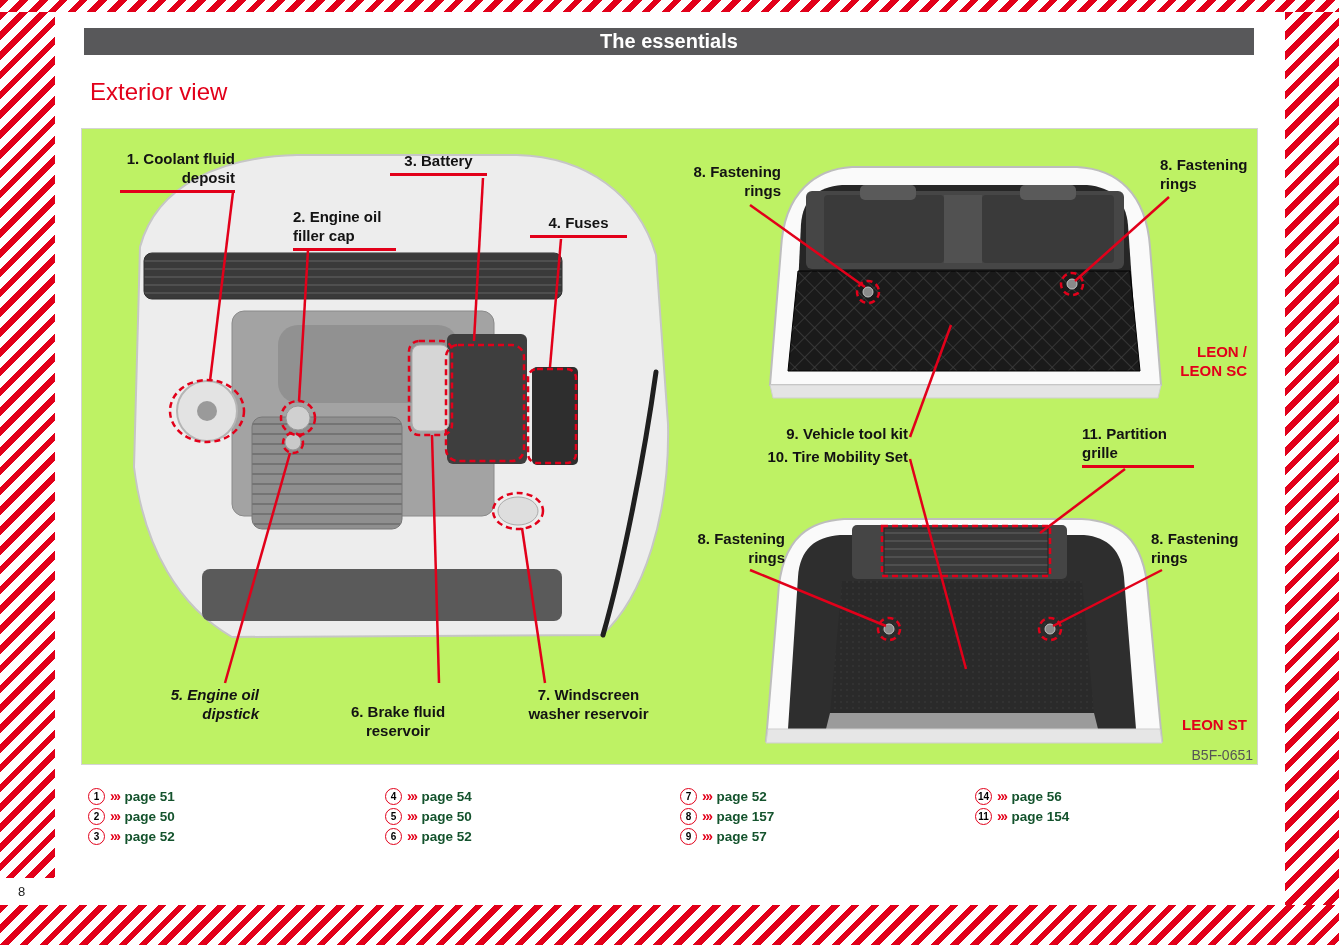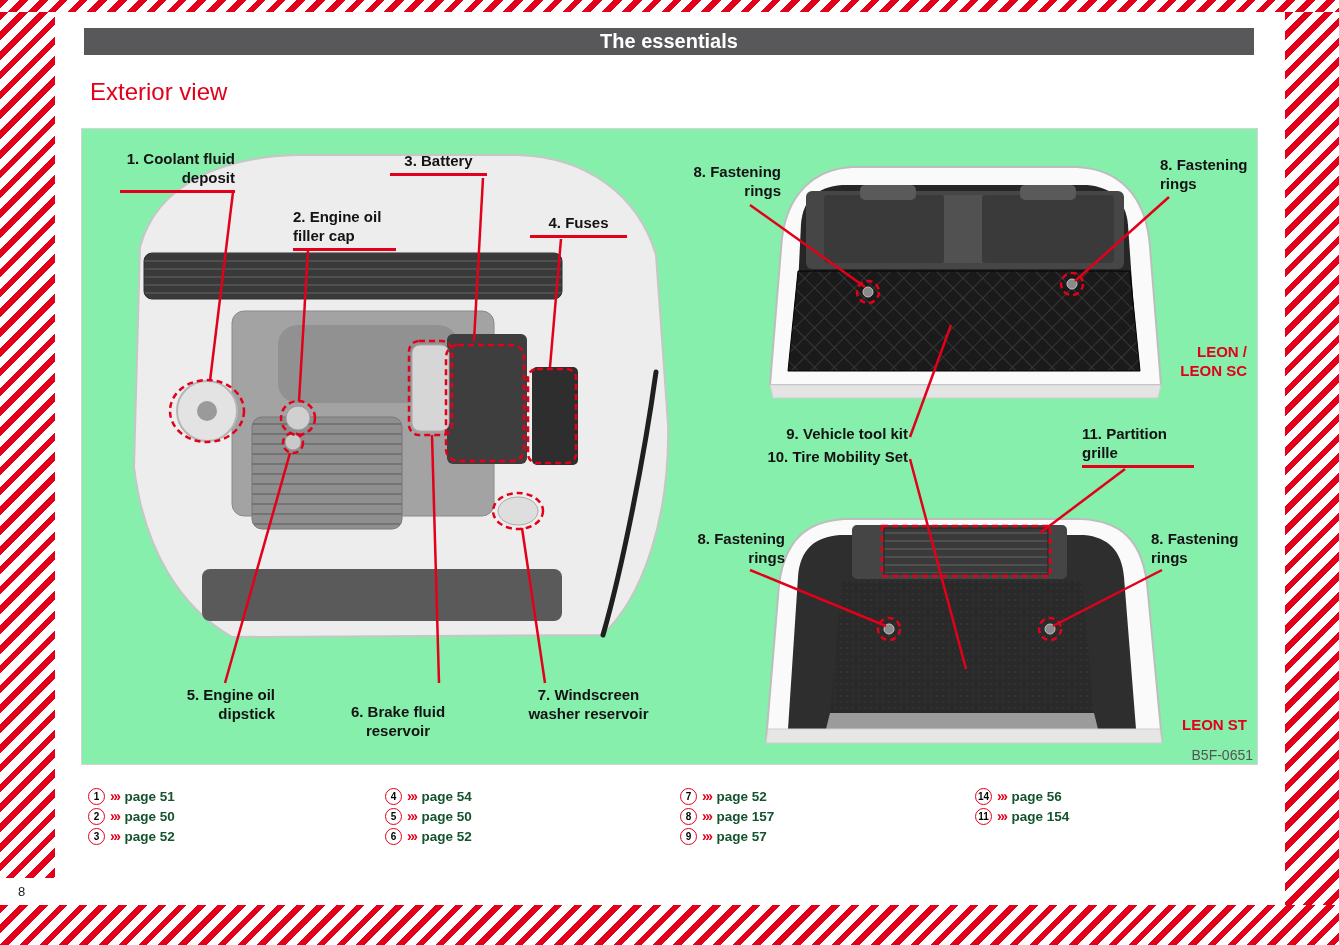--- a/index.html
+++ b/index.html
@@ -19,21 +19,21 @@
     position:absolute; left:84px; top:28px; width:1170px; height:27px;
     background:var(--hdr); color:#fff; text-align:center;
     font-size:20px; font-weight:bold; line-height:27px;
   }
   #page-title {
     position:absolute; left:90px; top:78px;
     font-size:24px; font-weight:normal; color:var(--red);
   }
   #figure {
     position:absolute; left:81px; top:128px; width:1177px; height:637px;
-    background:#86efac; border:1px solid #d4d4d4;
+    background:#bef264; border:1px solid #d4d4d4;
   }
   #figure svg { position:absolute; left:0; top:0; z-index:1; }
 
   .flabel { position:absolute; z-index:3; font-size:15px; font-weight:bold; line-height:19px; color:#131313; }
   .flabel span { display:block; }
   .ar { text-align:right; } .ac { text-align:center; } .al { text-align:left; }
   .ul { border-bottom:3px solid var(--red); padding-bottom:3px; }
   .model { color:var(--red); }
   #figure-code { position:absolute; z-index:3; left:1086px; top:618px; width:85px; text-align:right; font-size:14px; color:#555; }
 
@@ -175,21 +175,21 @@
   <div class="flabel al ul" style="left:211px; top:78px; width:103px;">
     <span>2. Engine oil</span>
     <span>filler cap</span>
   </div>
   <div class="flabel ac ul" style="left:308px; top:22px; width:97px;">
     <span>3. Battery</span>
   </div>
   <div class="flabel ac ul" style="left:448px; top:84px; width:97px;">
     <span>4. Fuses</span>
   </div>
-  <div class="flabel ar" style="left:98px; top:556px; width:95px;">
+  <div class="flabel ar" style="left:82px; top:556px; width:95px;font-style:italic;">
     <span>5. Engine oil</span>
     <span>dipstick</span>
   </div>
   <div class="flabel ac" style="left:266px; top:556px; width:100px;margin-top:17px;">
     <span>6. Brake fluid</span>
     <span>reservoir</span>
   </div>
   <div class="flabel ac" style="left:444px; top:556px; width:125px;">
     <span>7. Windscreen</span>
     <span>washer reservoir</span>

